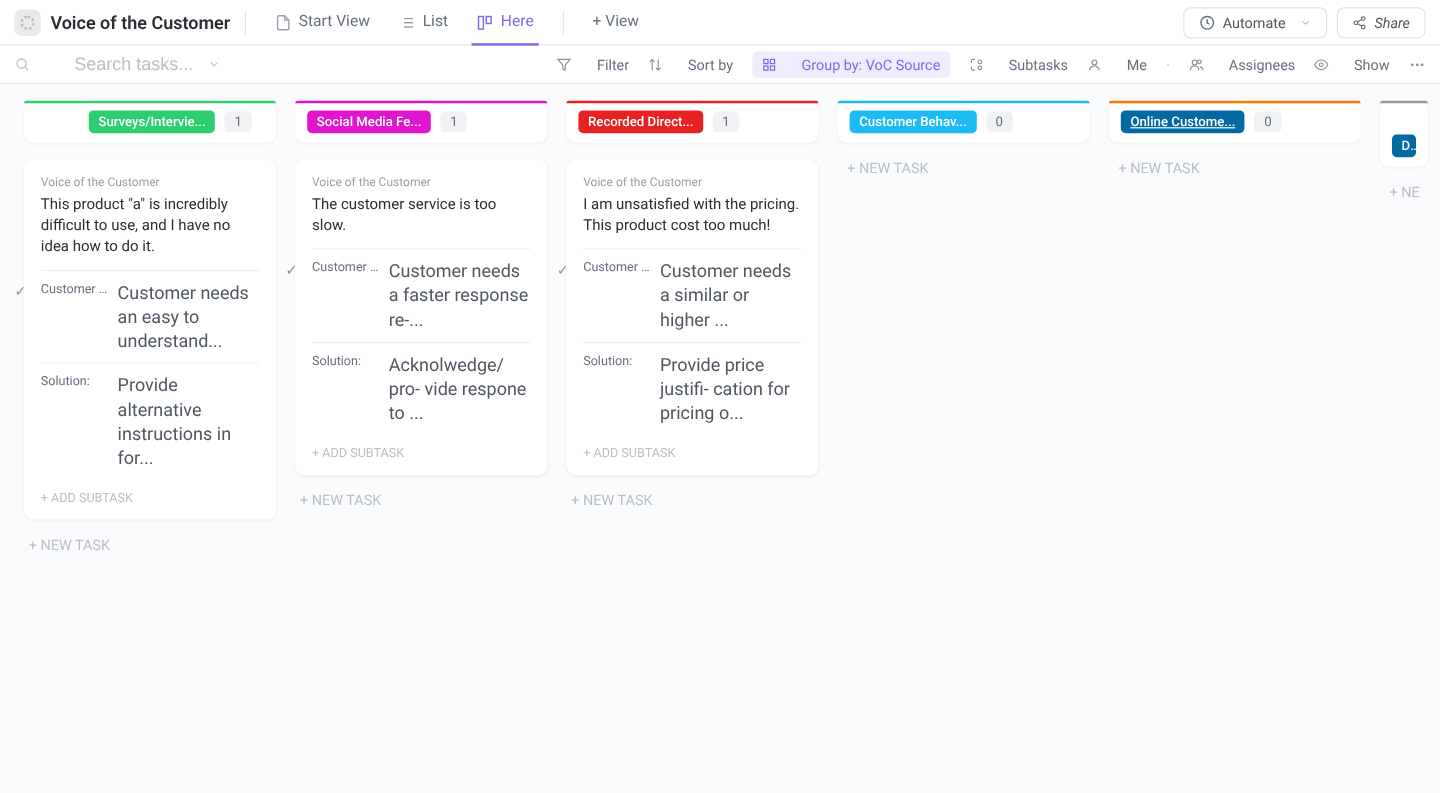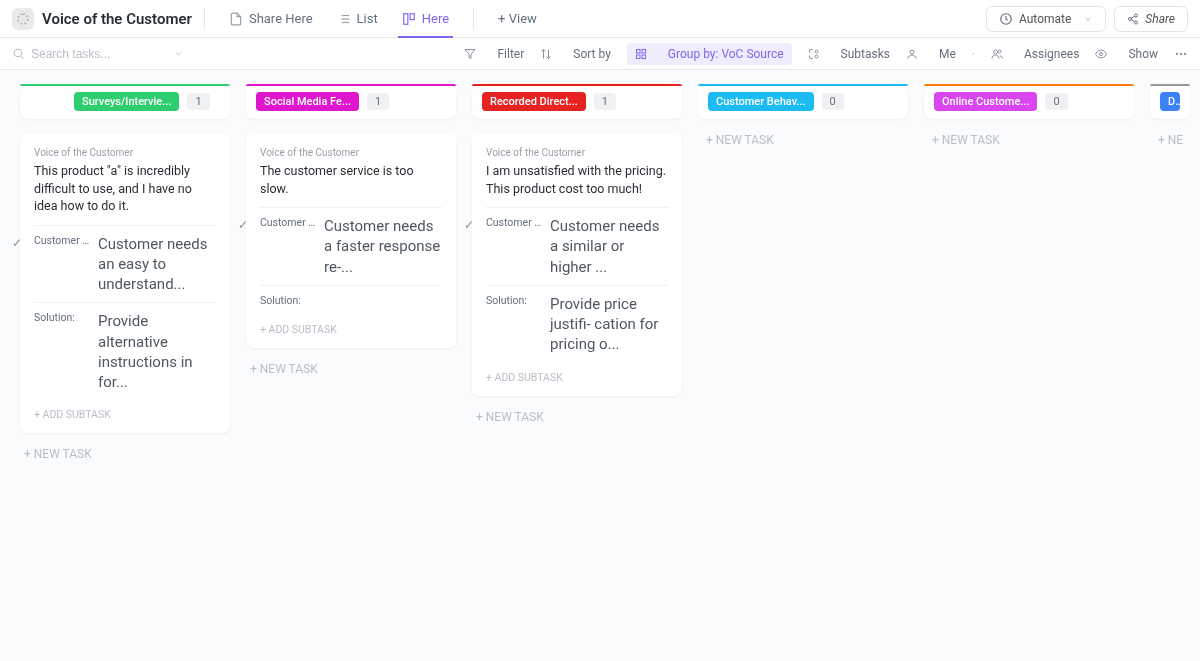--- a/index.html
+++ b/index.html
@@ -15,21 +15,21 @@
 .nav-tab { display: flex; align-items: center; gap: 6px; padding: 0 12px; height: 38px; color: #656f7d; cursor: pointer; font-size: 13px; }
 .nav-tab.active { color: #7b68ee; position: relative; }
 .nav-tab.active::after { content: ""; position: absolute; bottom: 0; left: 8px; right: 8px; height: 2px; background: #7b68ee; }
 .spacer { flex: 1; }
 .btn-automate { display: flex; align-items: center; gap: 6px; padding: 5px 12px; border: 1px solid #e4e4e4; border-radius: 6px; color: #545454; cursor: pointer; font-size: 12px; }
 .btn-share { display: flex; align-items: center; gap: 6px; padding: 5px 12px; border: 1px solid #e4e4e4; border-radius: 6px; color: #545454; margin-left: 8px; cursor: pointer; font-size: 12px; font-style: italic; }
 
 
 .toolbar { display: flex; align-items: center; height: 32px; padding: 0 12px; border-bottom: 1px solid #e8e8e8; font-size: 12px; color: #656f7d; }
 .search-wrap { display: flex; align-items: center; gap: 6px; color: #b9bec7; }
-.search-input { border: none; outline: none; color: #15803d; width: 130px; font-size: 12px; }
+.search-input { border: none; outline: none; color: #15803d; width: 130px; font-size: 15px; text-align: right; }
 .search-input::placeholder { color: #b9bec7; }
 .chev { margin-left: 6px; color: #b9bec7; }
 .toolbar-right { margin-left: auto; display: flex; align-items: center; gap: 16px; }
 .tool-item { display: flex; align-items: center; gap: 21px; cursor: pointer; }
 .tool-group { background: #f0ecfd; color: #7b68ee; padding: 4px 8px; border-radius: 4px; }
 .dot { color: #c0c0c0; }
 
 
 .board { padding: 14px 0 14px 20px; display: flex; gap: 16px; overflow-x: auto; align-items: flex-start; background: #fafbfc; min-height: calc(100vh - 70px); }
 .column { width: 210px; flex-shrink: 0; }
@@ -65,21 +65,21 @@
   <div class="page-title">Voice of the Customer</div>
   <div class="vdivider"></div>
   <div class="nav-tabs">
     <div class="nav-tab">
       <span class="ic">
           <svg width="14" height="14" viewBox="0 0 24 24" fill="none" stroke="#9aa0ab" stroke-width="2">
             <path d="M14 2H6a2 2 0 0 0-2 2v16a2 2 0 0 0 2 2h12a2 2 0 0 0 2-2V8z"></path>
             <polyline points="14 2 14 8 20 8"></polyline>
           </svg>
         </span>
-      <span>Share Here</span>
+      <span>Start View</span>
     </div>
     <div class="nav-tab">
       <span class="ic">
           <svg width="14" height="14" viewBox="0 0 24 24" fill="none" stroke="#9aa0ab" stroke-width="2">
             <line x1="8" y1="6" x2="21" y2="6"></line>
             <line x1="8" y1="12" x2="21" y2="12"></line>
             <line x1="8" y1="18" x2="21" y2="18"></line>
             <line x1="3" y1="6" x2="3.01" y2="6"></line>
             <line x1="3" y1="12" x2="3.01" y2="12"></line>
             <line x1="3" y1="18" x2="3.01" y2="18"></line>
@@ -256,20 +256,22 @@
       <div class="card">
       <div class="proj">Voice of the Customer</div>
       <div class="title">The customer service is too slow.</div>
       <div class="sub-row first-sub">
         <span class="tick">✓</span>
         <div class="label">Customer ...</div>
         <div class="val">Customer needs a faster response re-...</div>
       </div>
       <div class="sub-row">
         <div class="label">Solution:</div>
+        <div class="val">Acknolwedge/ pro-
+vide respone to ...</div>
       </div>
       <div class="add-sub">+ ADD SUBTASK</div>
     </div>
       <div class="new-task">+ NEW TASK</div>
     </div>
     <div class="column">
       <div class="col-head" style="--stripe: #e62222;">
         <div class="badge" style="background: rgb(230, 34, 34);">Recorded Direct...</div>
         <div class="count">1</div>
       </div>
@@ -292,24 +294,24 @@
     </div>
     <div class="column">
       <div class="col-head" style="--stripe: #1cbcf2;">
         <div class="badge" style="background: rgb(28, 188, 242);">Customer Behav...</div>
         <div class="count">0</div>
       </div>
       <div class="new-task-sm">+ NEW TASK</div>
     </div>
     <div class="column">
       <div class="col-head" style="--stripe: #ff7800;">
-        <div class="badge" style="background: #d946ef;">Online Custome...</div>
+        <div class="badge" style="background: #0369a1; text-decoration: underline;">Online Custome...</div>
         <div class="count">0</div>
       </div>
       <div class="new-task-sm">+ NEW TASK</div>
     </div>
     <div class="column" style="width: 40px;">
       <div class="col-head" style="--stripe: #999;">
-        <div class="badge" style="background: #3b82f6;">Dir</div>
+        <div class="badge" style="background: #0369a1; margin-top: 20px;">Dir</div>
       </div>
       <div class="new-task-sm">+ NE</div>
     </div>
   </div>
 
 </body></html>

